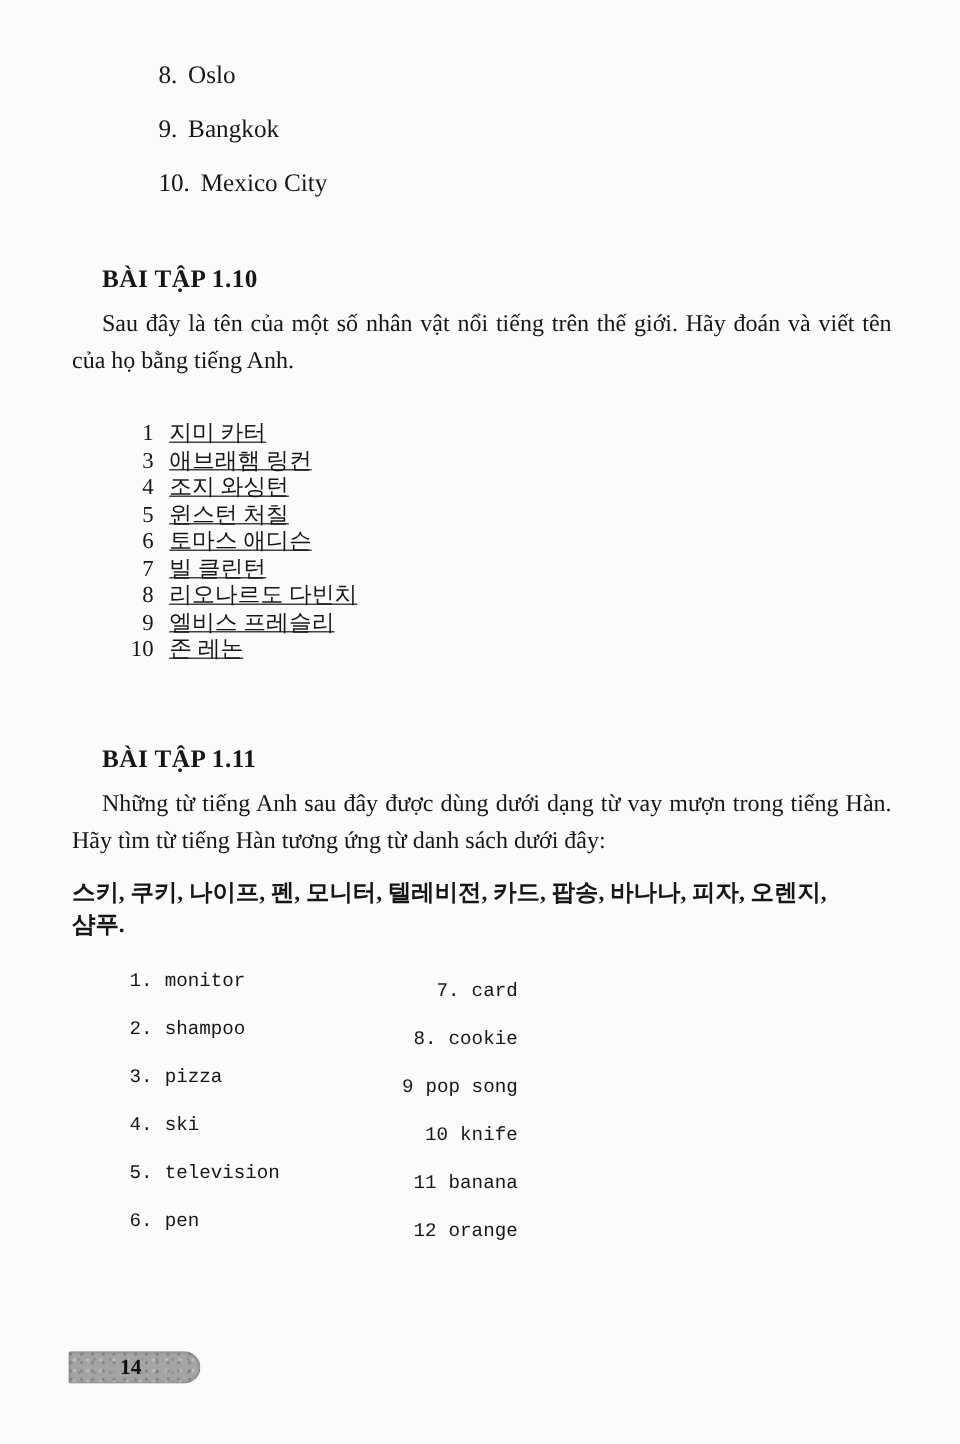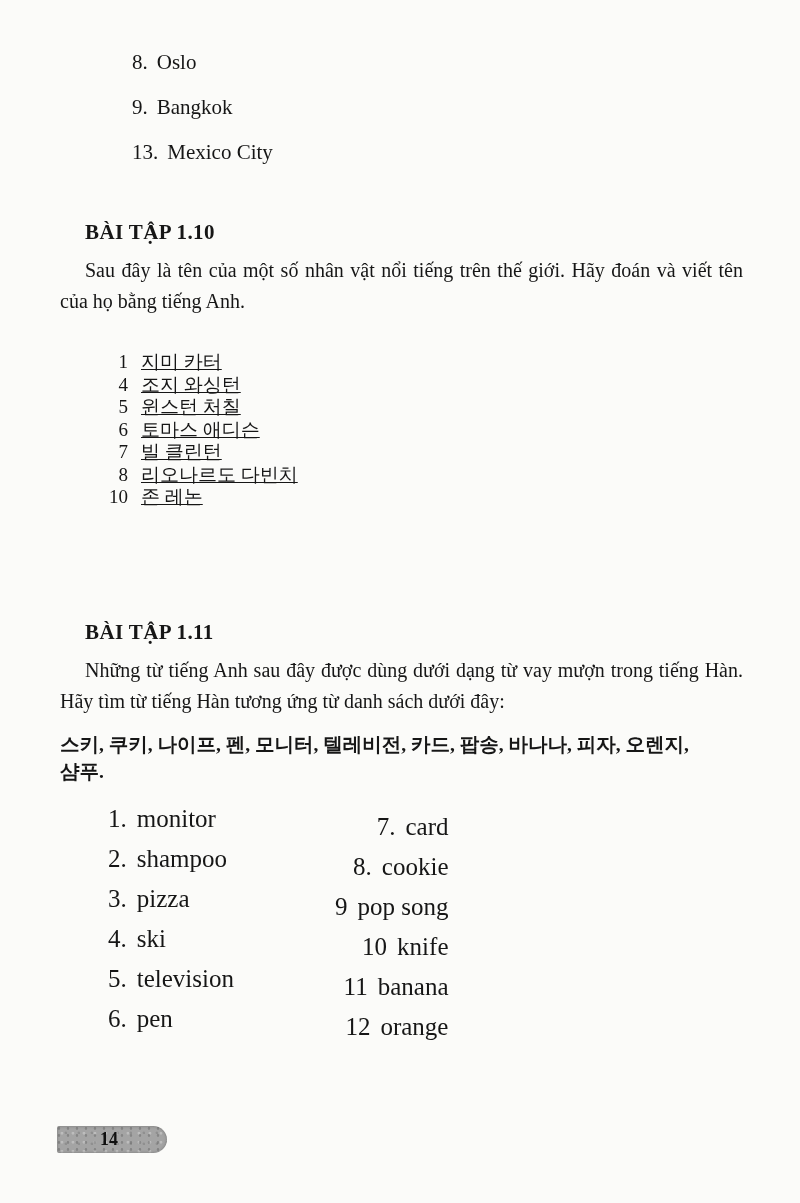--- a/index.html
+++ b/index.html
@@ -74,21 +74,21 @@
     font-weight: bold;
   }
 
   
   .match-columns {
     position: absolute;
     left: 108px;
     top: 806px;
     display: flex;
   }
-  .match-col { font-size: 25px; }
+  .match-col { font-size: 16px; font-family: Liberation Mono, monospace; }
   .match-col .item { line-height: 25px; margin-bottom: 15px; }
   .match-col .num { margin-right: 10px; }
   .col-left { width: 227px; }
   .col-right { padding-top: 8px; text-align: right; }
 
   
   .page-tab {
     position: absolute;
     left: 57px;
     top: 1126px;
@@ -119,45 +119,51 @@
 <div>
 
   <div class="top-list">
     <div class="item">
       <span class="num">8.</span><span>Oslo</span>
     </div>
     <div class="item">
       <span class="num">9.</span><span>Bangkok</span>
     </div>
     <div class="item">
-      <span class="num">13.</span><span>Mexico City</span>
+      <span class="num">10.</span><span>Mexico City</span>
     </div>
   </div>
 
   <div class="ex-heading h110">BÀI TẬP 1.10</div>
   <div class="intro p110">Sau đây là tên của một số nhân vật nổi tiếng trên thế giới. Hãy đoán và viết tên của họ bằng tiếng Anh.</div>
 
   <div class="k-list">
     <div class="item">
       <span class="num">1</span><span>지미 카터</span>
     </div>
     <div class="item">
+      <span class="num">3</span><span>애브래햄 링컨</span>
+    </div>
+    <div class="item">
       <span class="num">4</span><span>조지 와싱턴</span>
     </div>
     <div class="item">
       <span class="num">5</span><span>윈스턴 처칠</span>
     </div>
     <div class="item">
       <span class="num">6</span><span>토마스 애디슨</span>
     </div>
     <div class="item">
       <span class="num">7</span><span>빌 클린턴</span>
     </div>
     <div class="item">
       <span class="num">8</span><span>리오나르도 다빈치</span>
+    </div>
+    <div class="item">
+      <span class="num">9</span><span>엘비스 프레슬리</span>
     </div>
     <div class="item">
       <span class="num">10</span><span>존 레논</span>
     </div>
   </div>
 
   <div class="ex-heading h111">BÀI TẬP 1.11</div>
   <div class="intro p111">Những từ tiếng Anh sau đây được dùng dưới dạng từ vay mượn trong tiếng Hàn. Hãy tìm từ tiếng Hàn tương ứng từ danh sách dưới đây:</div>
 
   <div class="word-bank">스키, 쿠키, 나이프, 펜, 모니터, 텔레비전, 카드, 팝송, 바나나, 피자, 오렌지, 샴푸.</div>

